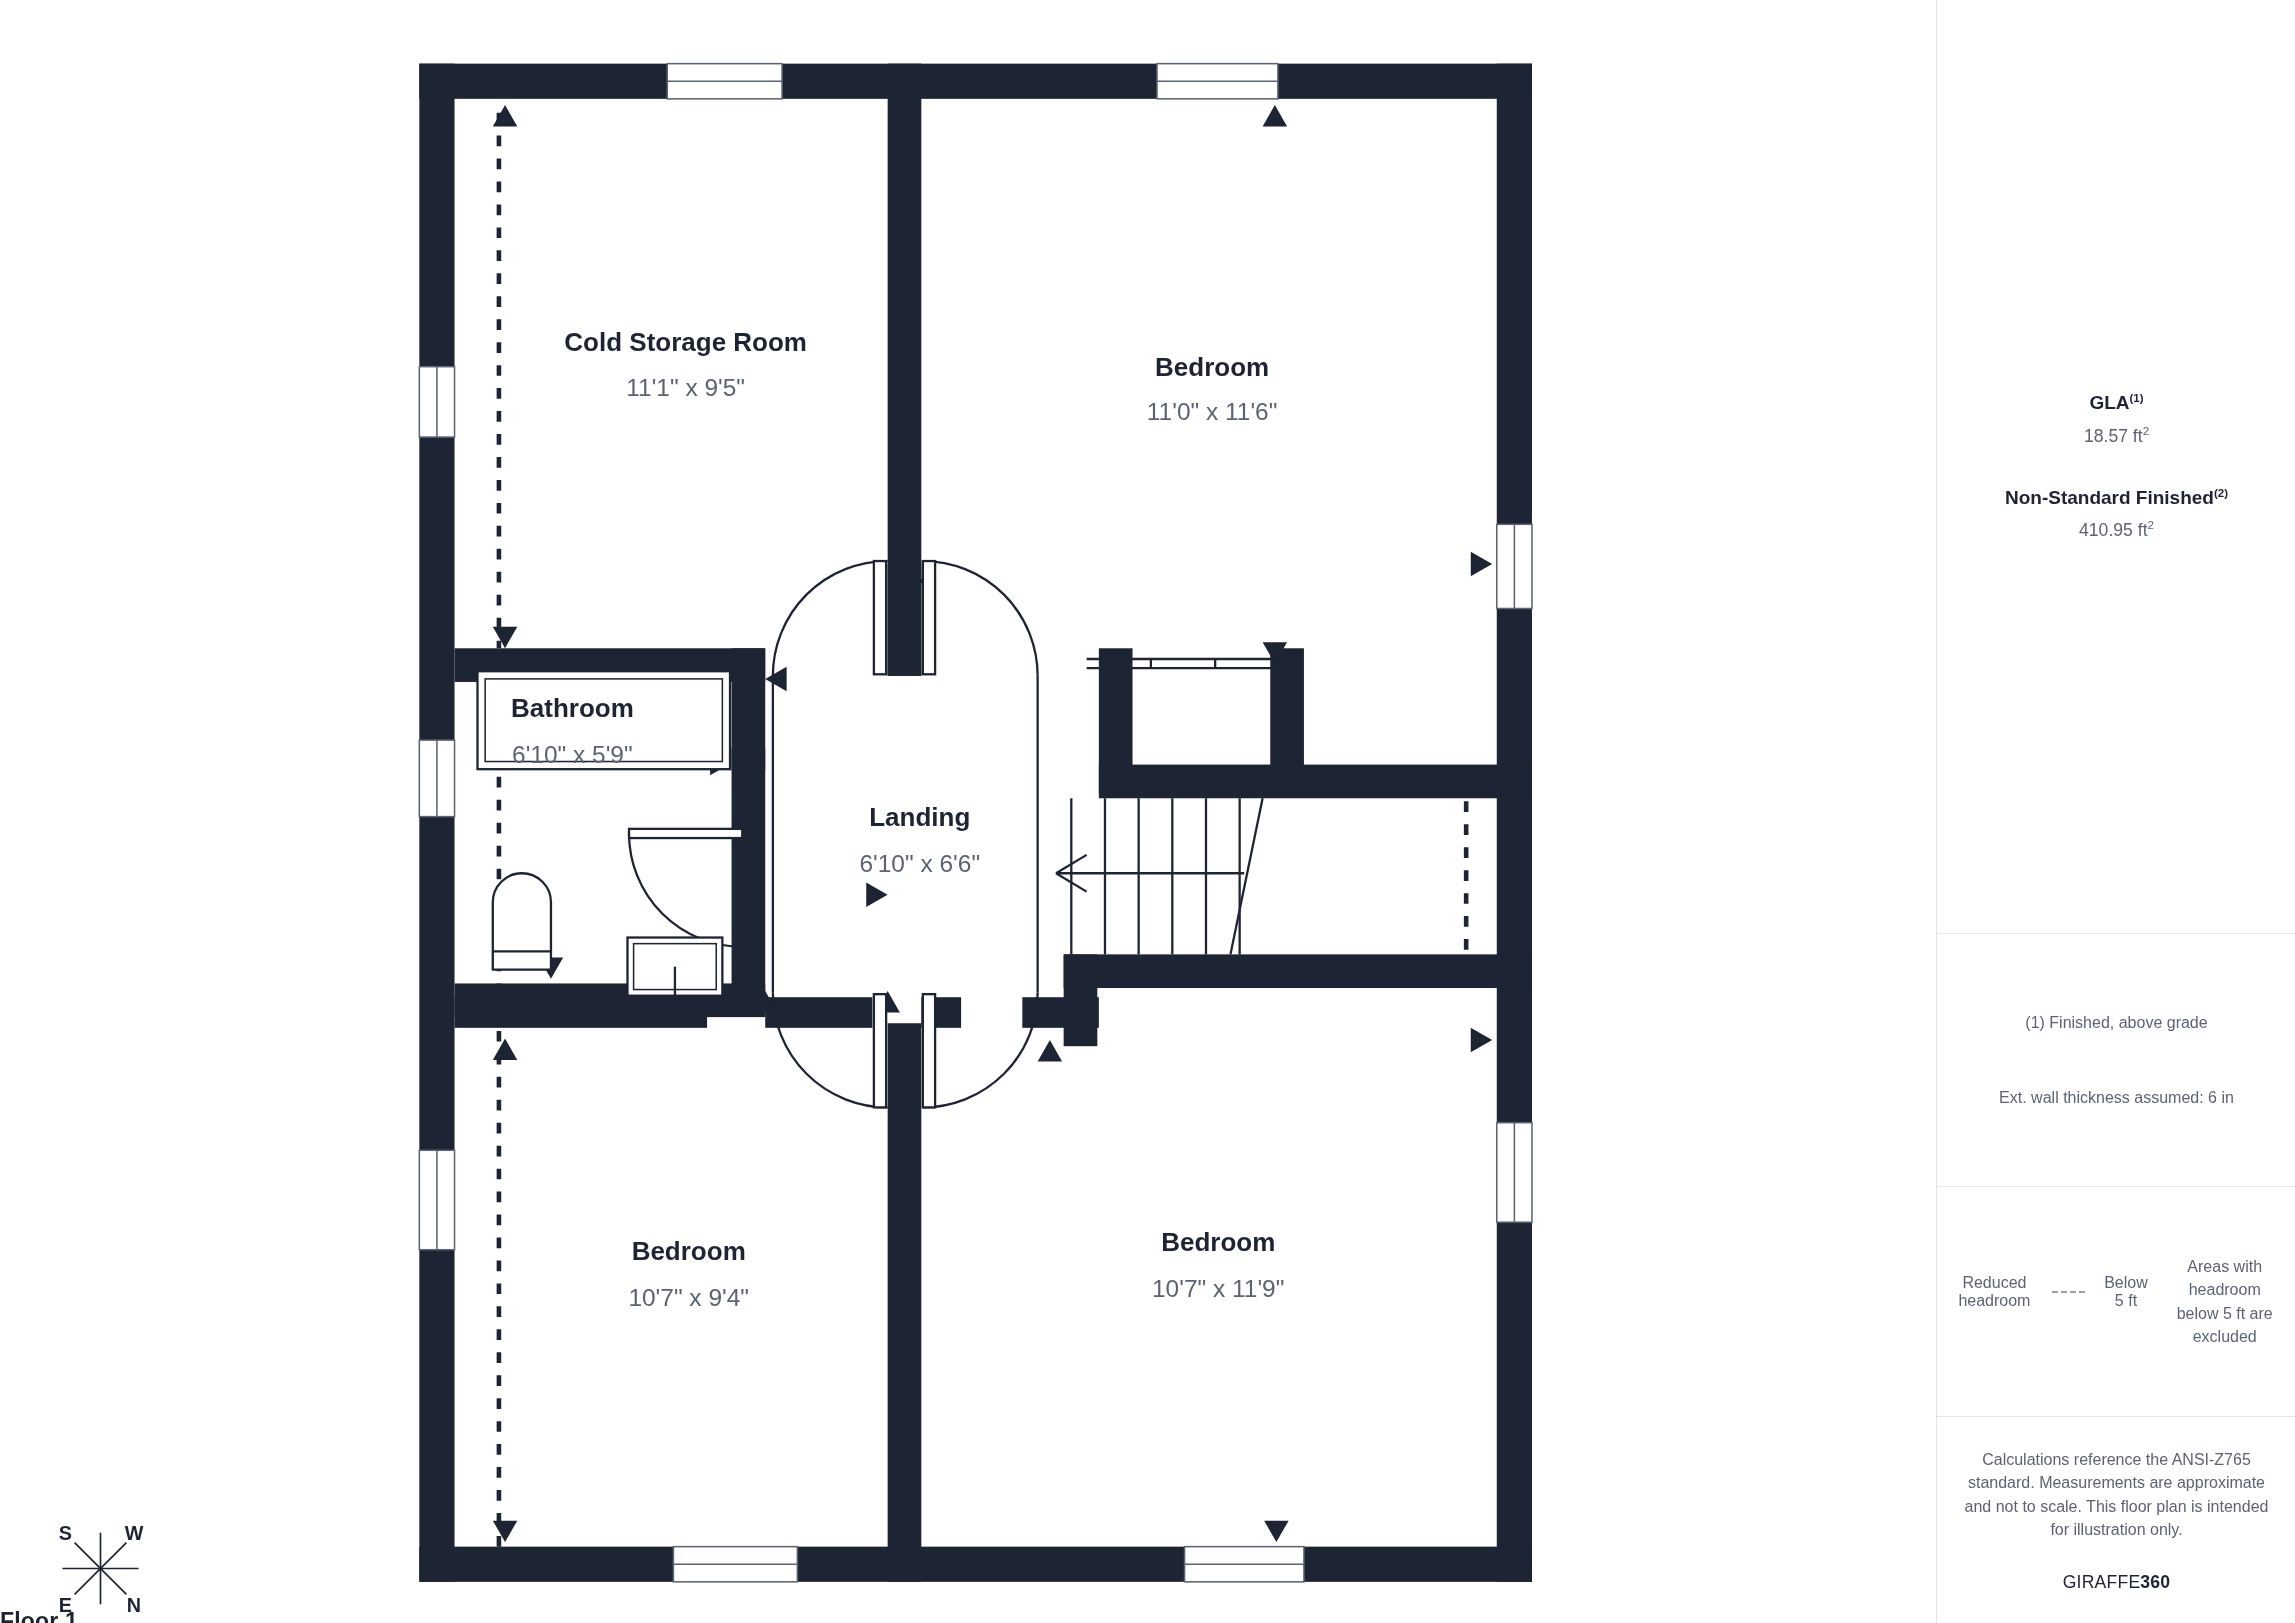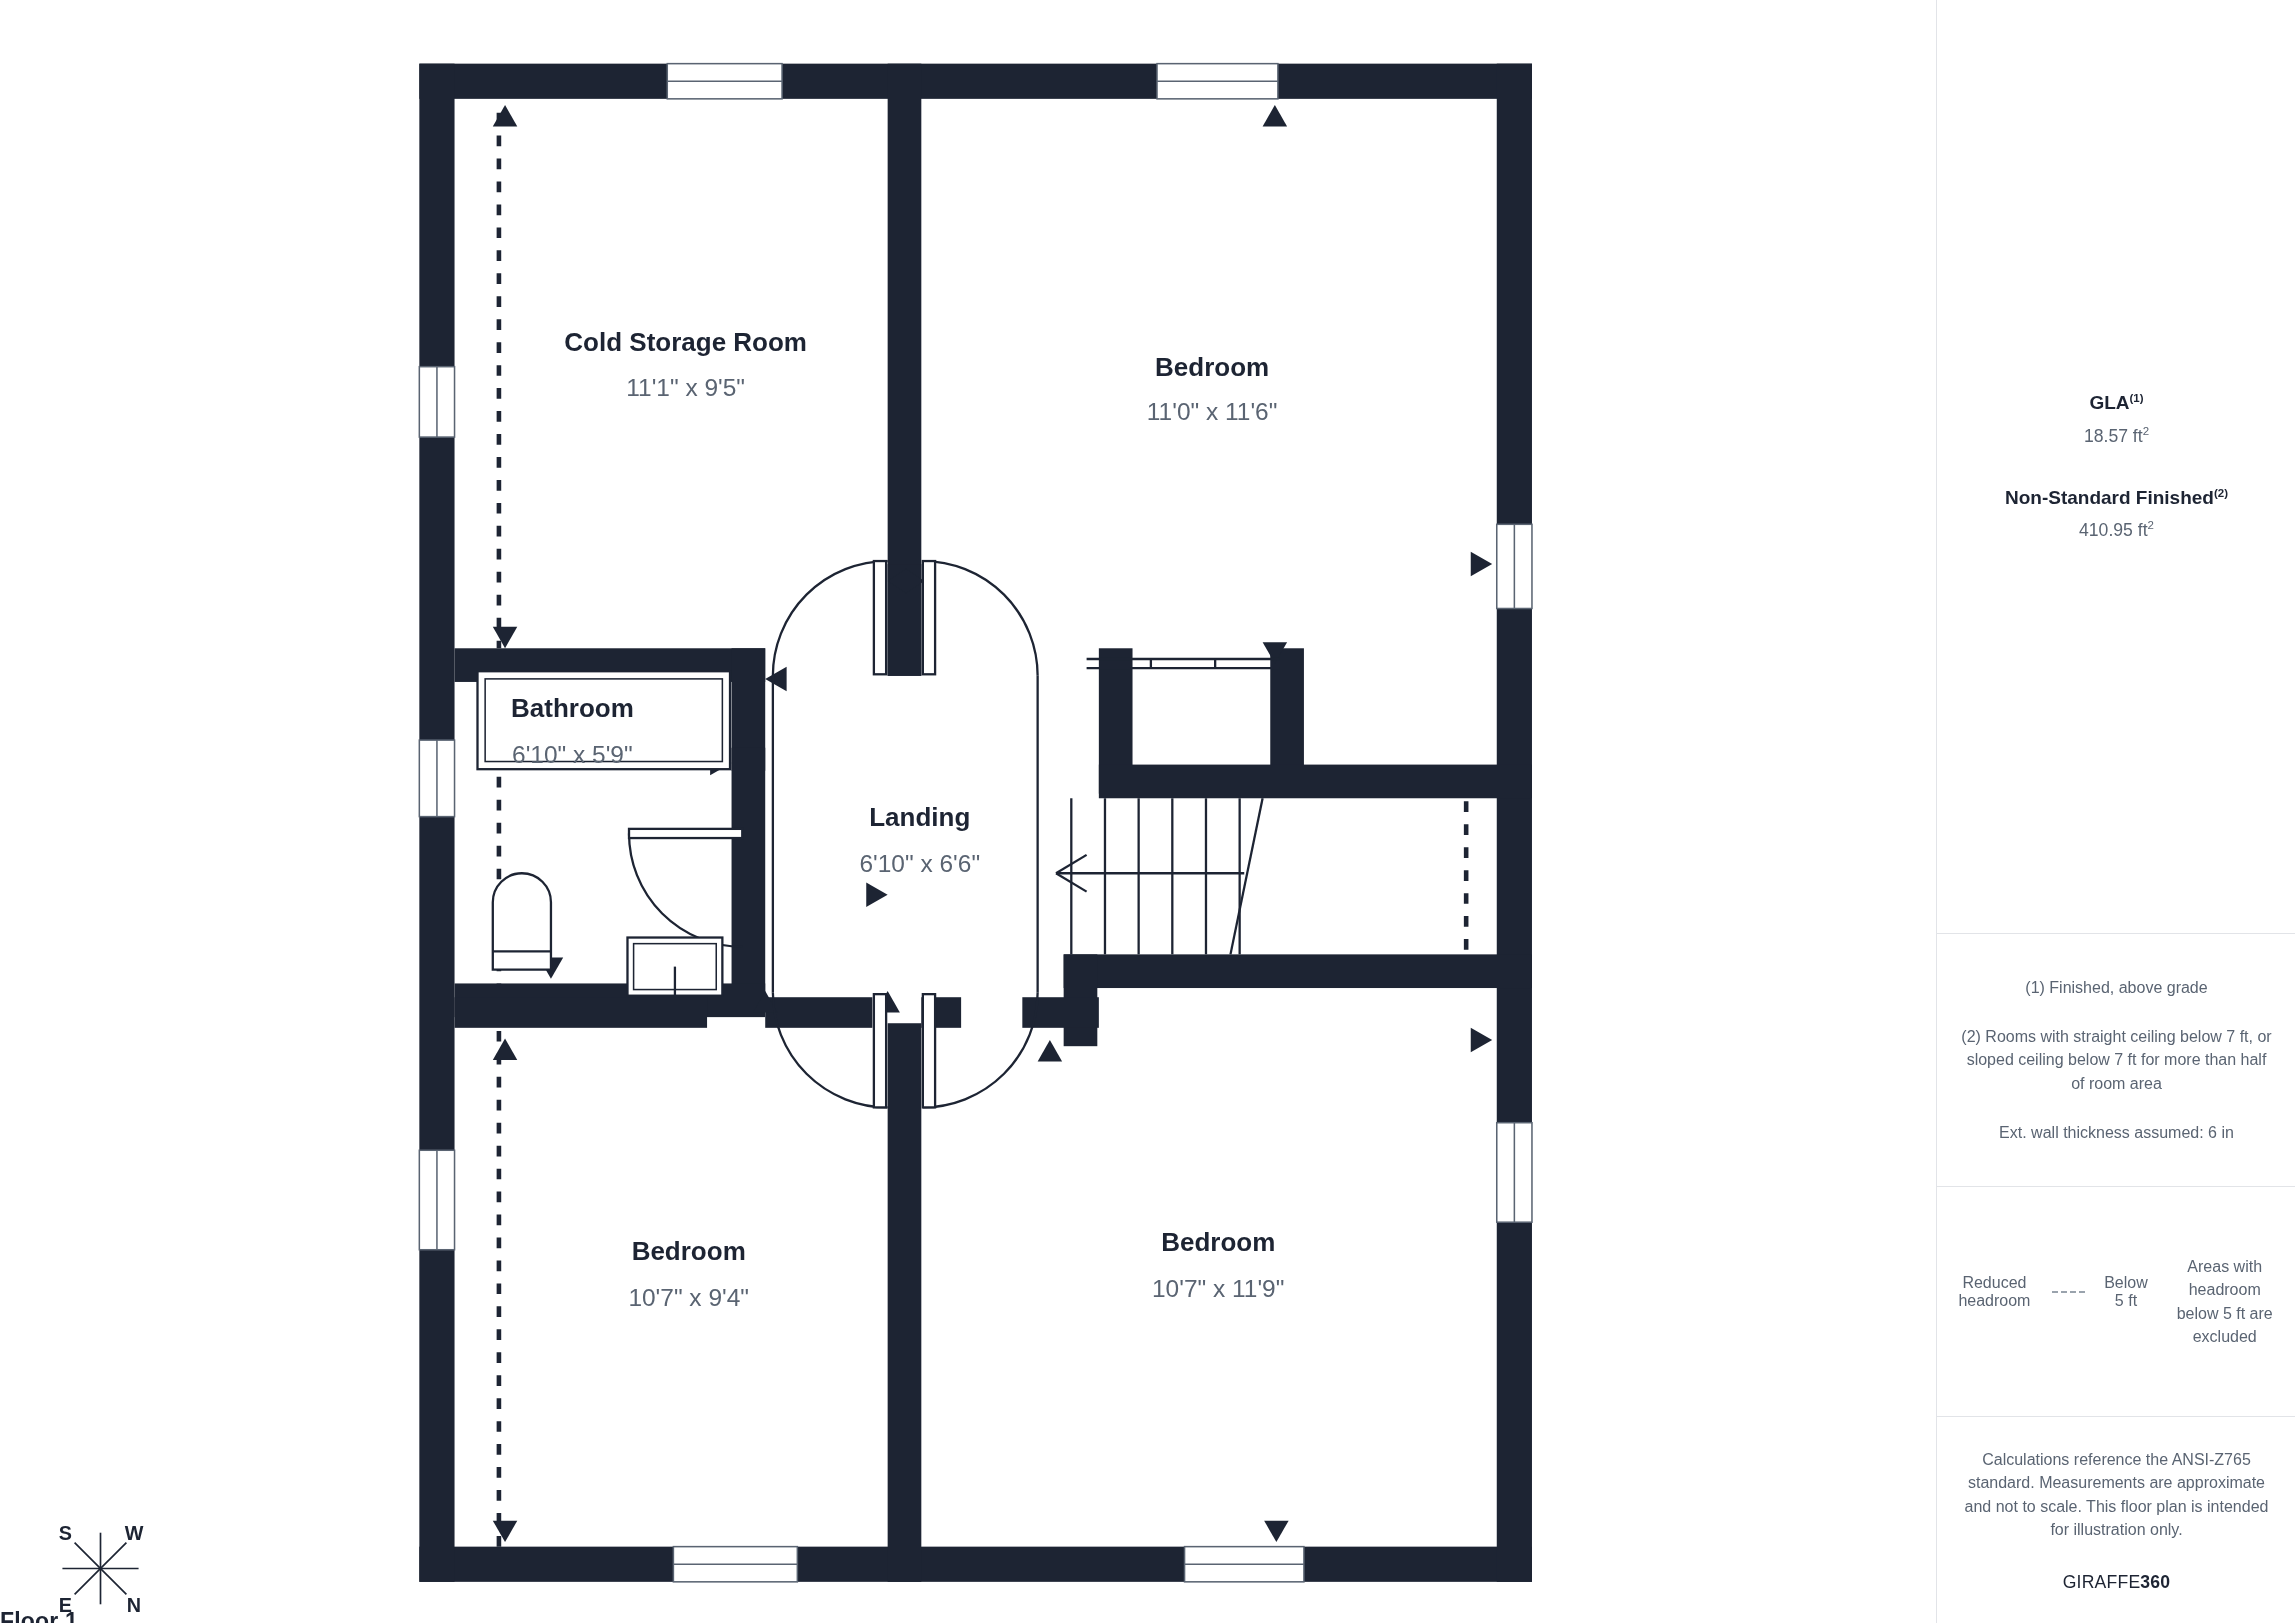--- a/index.html
+++ b/index.html
@@ -474,21 +474,20 @@
 
       <div class="area-gap"></div>
 
       <div class="area-title"><span>Non-Standard Finished</span><sup>(2)</sup></div>
       <div class="area-value"><span>410.95 ft</span><sup>2</sup></div>
     </div>
 
     <div class="panel-section sec-divider" id="notes-section">
       <p class="note-line">(1) Finished, above grade</p>
       <div class="note-gap-md"></div>
-      <p class="note-line">(2) Rooms with straight ceiling below 7 ft, or sloped ceiling below 7 ft for more than half of room area</p>
       <div class="note-gap-md"></div>
       <p class="note-line">Ext. wall thickness assumed: 6 in</p>
     </div>
 
     <div class="panel-section sec-divider" id="headroom-section">
       <p class="hr-title">Reduced headroom</p>
       <div class="hr-legend-row">
         <span class="hr-dash"></span>
         <span class="hr-legend-label">Below 5 ft</span>
       </div>

